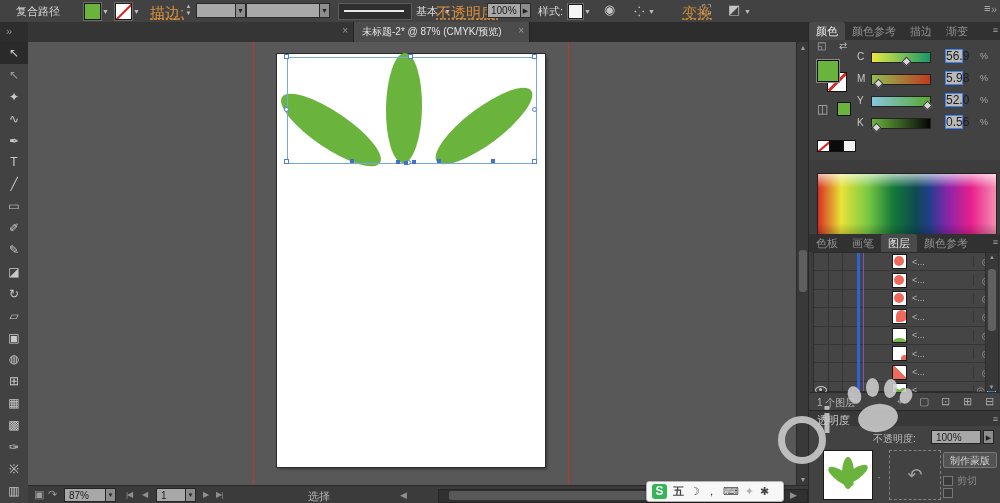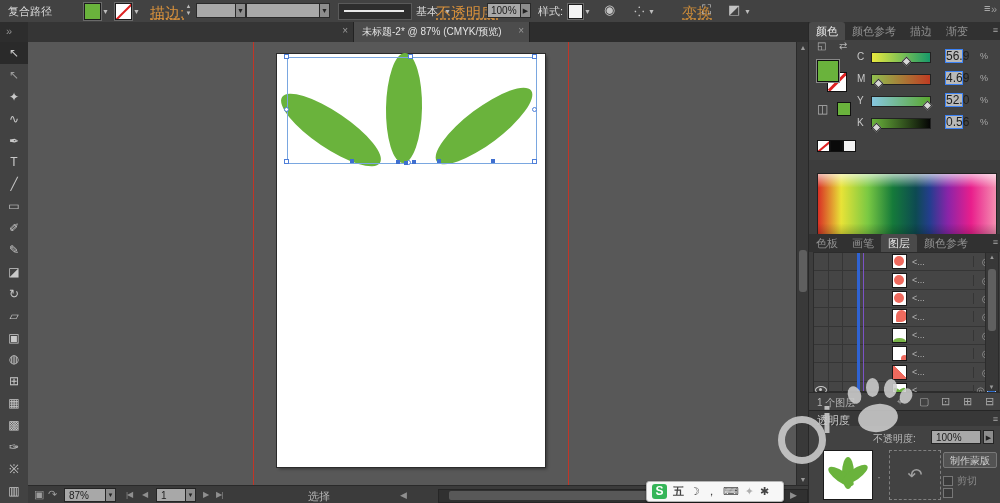--- a/index.html
+++ b/index.html
@@ -168,21 +168,21 @@
   #wm-text{position:absolute;left:148px;top:18px;color:#cdcdcd;font-size:30px;font-weight:bold;letter-spacing:2px;}
   #wm-ring{position:absolute;left:8px;top:38px;width:34px;height:34px;border:7px solid #cdcdcd;border-radius:50%;}
   #wm-i{position:absolute;left:52px;top:22px;color:#cdcdcd;font-size:36px;font-weight:bold;}
 </style>
 </head>
 <body>
 
 <div id="app" class="nosel">
 
   <div id="controlbar" class="abs">
-    <span class="cb-label" style="left:8px">复合路径</span>
+    <span class="cb-label" style="left:16px">复合路径</span>
     <span class="swatch" style="left:84px;background:#6ab33c"></span>
     <span class="dd-arrow" style="left:102px">▼</span>
     <span class="swatch" style="left:115px;background:#fff;overflow:hidden">
         <i style="position:absolute;left:-3px;top:6px;width:24px;height:2px;background:#d22;transform:rotate(-45deg)"></i>
       </span>
     <span class="dd-arrow" style="left:133px">▼</span>
     <span class="cb-link" style="left:150px">描边:</span>
     <span class="stepper">▲<br>▼</span>
     <span class="cb-box" style="left:196px;width:40px"></span>
     <span class="cb-ddbtn" style="left:235px">▼</span>
@@ -378,21 +378,21 @@
         </span>
         <span class="chval">56.9</span>
         <span class="chpct">%</span>
       </div>
 
       <div class="chrow" style="top:30px">
         <span class="ltr">M</span>
         <span class="chtrack m">
           <span class="chhandle" style="left:5%"></span>
         </span>
-        <span class="chval">4.69</span>
+        <span class="chval">5.98</span>
         <span class="chpct">%</span>
       </div>
 
       <div class="chrow" style="top:52px">
         <span class="ltr">Y</span>
         <span class="chtrack y">
           <span class="chhandle" style="left:89%"></span>
         </span>
         <span class="chval">52.0</span>
         <span class="chpct">%</span>

